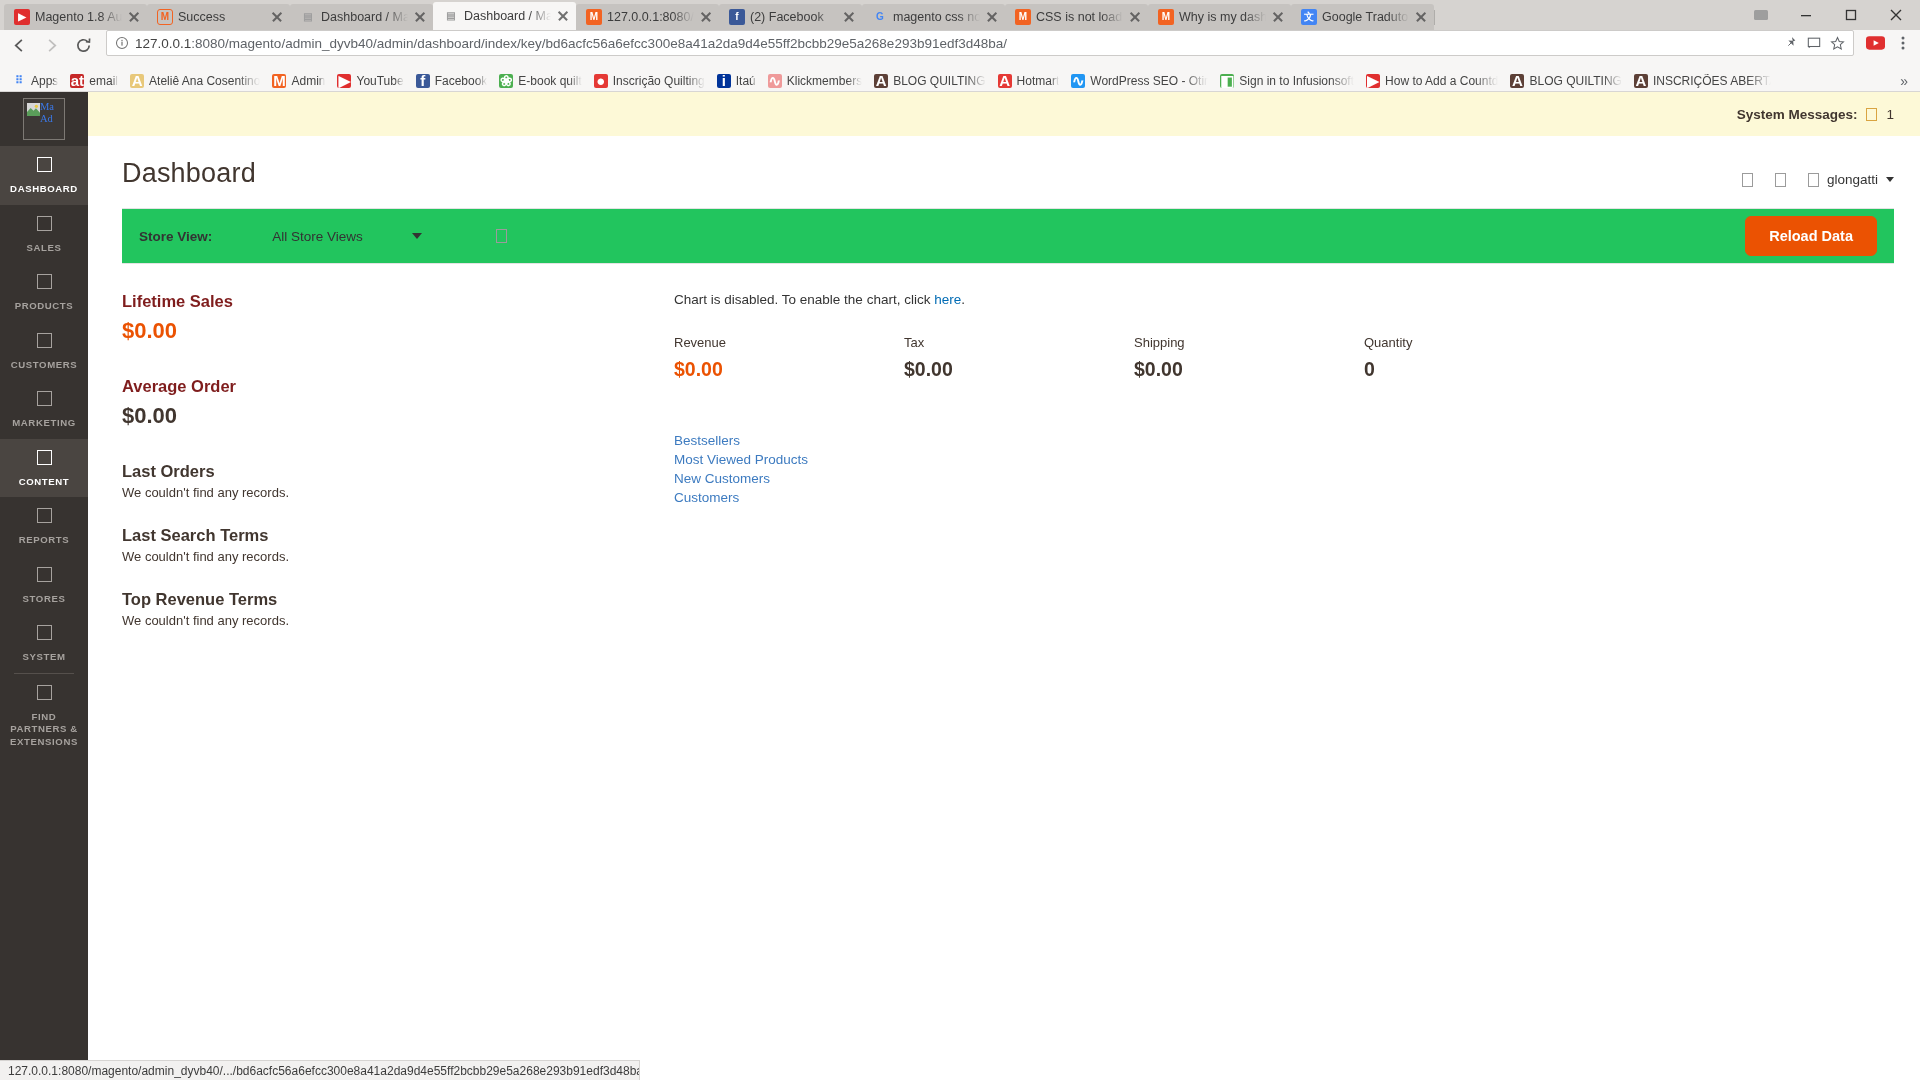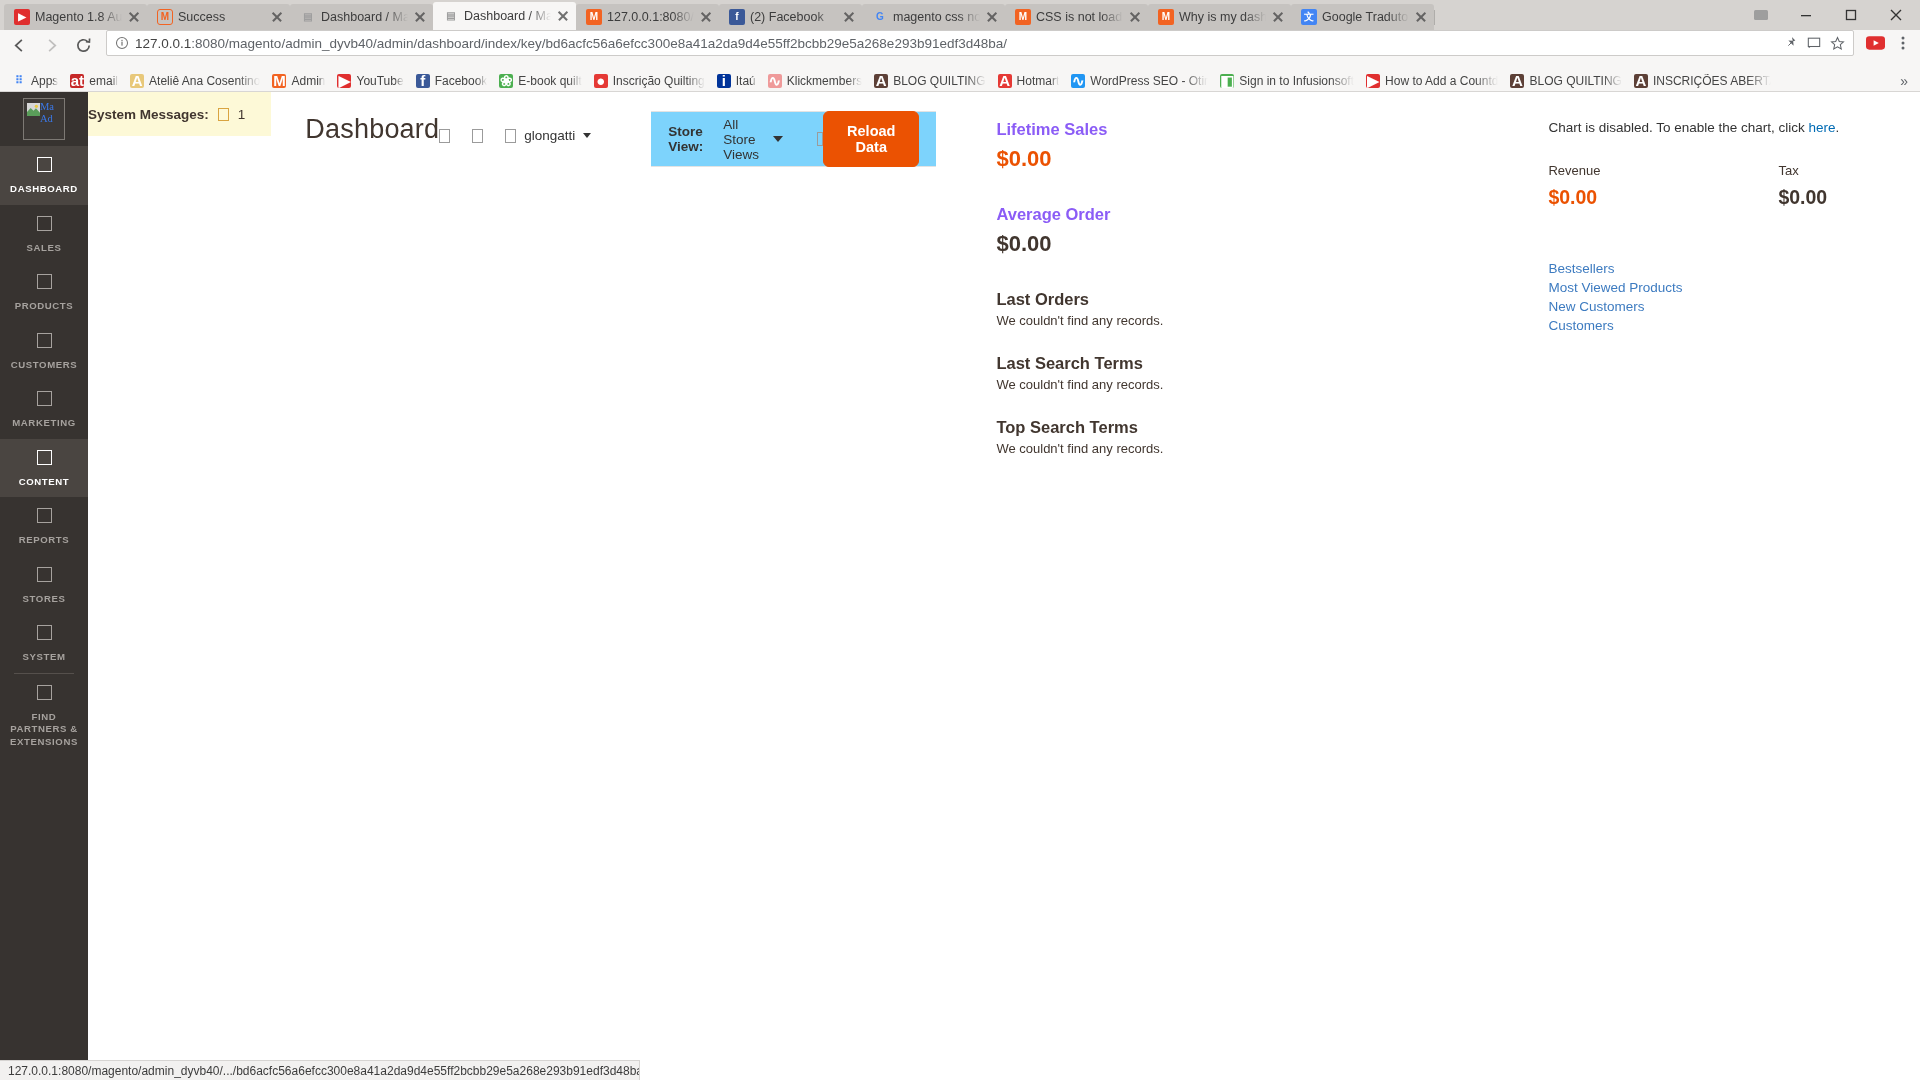--- a/index.html
+++ b/index.html
@@ -88,52 +88,52 @@
   .logo-txt { position:absolute; left:16px; top:2px; font-size:10.5px; color:#3b78e7; line-height:12px;
       font-family:"Liberation Serif", serif;}
   .navitem { padding:11px 2px 9px; text-align:center; color:#a6a29e; cursor:default; }
   .navitem.active { background:#4a4541; color:#fff; }
   .navitem .nicon { width:15px; height:15px; border:1.6px solid #a6a29e; display:inline-block; margin-bottom:7px;}
   .navitem.active .nicon { border-color:#fff; }
   .navitem .nlabel { font-size:9.6px; letter-spacing:.6px; line-height:12.5px; font-weight:600;}
   .navsep { height:1px; background:#55504c; margin:0 14px; }
 
   
-  .content { flex:1; display:flex; flex-direction:row; min-width:0; background:#fff; position:relative;}
+  .content { flex:1; display:flex; flex-direction:column; min-width:0; background:#fff; position:relative;}
   .msgbar { background:#fdf9d7; height:44px; display:flex; align-items:center;
       justify-content:flex-end; padding-right:26px; gap:9px; font-size:13.5px; color:#41362f; flex:none;}
   .msgbar .msglabel { font-weight:600; }
   .msgbar .boxglyph { width:11px; height:13px; border:1.3px solid #d9a441; }
 
   .pagehead { display:flex; align-items:flex-start; padding:22px 26px 0 34px; }
   .pagetitle { font-size:27px; font-weight:400; color:#41362f; letter-spacing:.2px; }
   .headright { margin-left:auto; display:flex; align-items:center; gap:22px; padding-top:14px;}
   .hglyph { width:11px; height:14px; border:1.3px solid #9b9b9b; }
   .userchip { display:flex; align-items:center; gap:8px; font-size:13.5px; color:#333; }
   .caret { width:0;height:0;border-left:4.5px solid transparent;border-right:4.5px solid transparent;
      border-top:5px solid #333; }
 
-  .filterbar { margin:19px 26px 0 34px; background:#7dd3fc; border-top:1px solid #e3e3e3;
-      border-bottom:1px solid #e3e3e3; height:56px; display:flex; align-items:center; padding:8px 17px;}
+  .filterbar { margin:19px 26px 0 34px; background:#22c55e; border-top:1px solid #e3e3e3;
+      border-bottom:1px solid #e3e3e3; height:56px; display:flex; align-items:center; padding:8px 17px;gap:40px;}
   .storelabel { font-size:13.5px; font-weight:700; color:#333; margin-right:20px;}
   .storeval { font-size:13.5px; color:#333; }
   .selcaret { width:0;height:0;border-left:5px solid transparent;border-right:5px solid transparent;
      border-top:6px solid #333; margin-left:9px;}
   .qglyph { width:11px; height:14px; border:1.3px solid #9b9b9b; margin-left:34px;}
   .reload-btn {
     margin-left:auto; background:#eb5202; color:#fff; border:1px solid #eb5202;
     border-radius:6px; font-size:14.5px; font-weight:700; padding:11px 23px; cursor:pointer;
     font-family:"Liberation Sans", sans-serif;
   }
 
   .dashbody { display:flex; padding:28px 26px 0 0; flex:1; min-height:0;}
   .leftcol { width:500px; flex:none; padding-left:34px;}
   .rightcol { flex:1; padding-left:86px; }
 
-  .stat-title { font-size:16.5px; font-weight:700; color:#8b5cf6; }
+  .stat-title { font-size:16.5px; font-weight:700; color:#7f1d1d; }
   .stat-big-or { font-size:22px; font-weight:700; color:#eb5202; margin-top:7px;}
   .stat-big-dk { font-size:22px; font-weight:700; color:#41362f; margin-top:7px;}
   .blk { margin-bottom:33px; }
   .sub-title { font-size:16.5px; font-weight:700; color:#41362f; margin-bottom:4px;}
   .empty { font-size:13px; color:#41362f; }
   .blk2 { margin-bottom:26px; }
 
   .chartnote { font-size:13.5px; color:#333; }
   .chartnote a { color:#006bb4; text-decoration:none; }
   .kpis { display:flex; margin-top:28px; }
@@ -455,21 +455,21 @@
           </div>
           <div class="blk2">
             <div class="sub-title">Last Orders</div>
             <div class="empty">We couldn't find any records.</div>
           </div>
           <div class="blk2">
             <div class="sub-title">Last Search Terms</div>
             <div class="empty">We couldn't find any records.</div>
           </div>
           <div class="blk2">
-            <div class="sub-title">Top Search Terms</div>
+            <div class="sub-title">Top Revenue Terms</div>
             <div class="empty">We couldn't find any records.</div>
           </div>
         </div>
 
         <div class="rightcol">
           <div class="chartnote">
             <span>Chart is disabled. To enable the chart, click </span><a href="#">here</a><span>.</span>
           </div>
           <div class="kpis" id="kpis-host">
               <div class="kpi">

